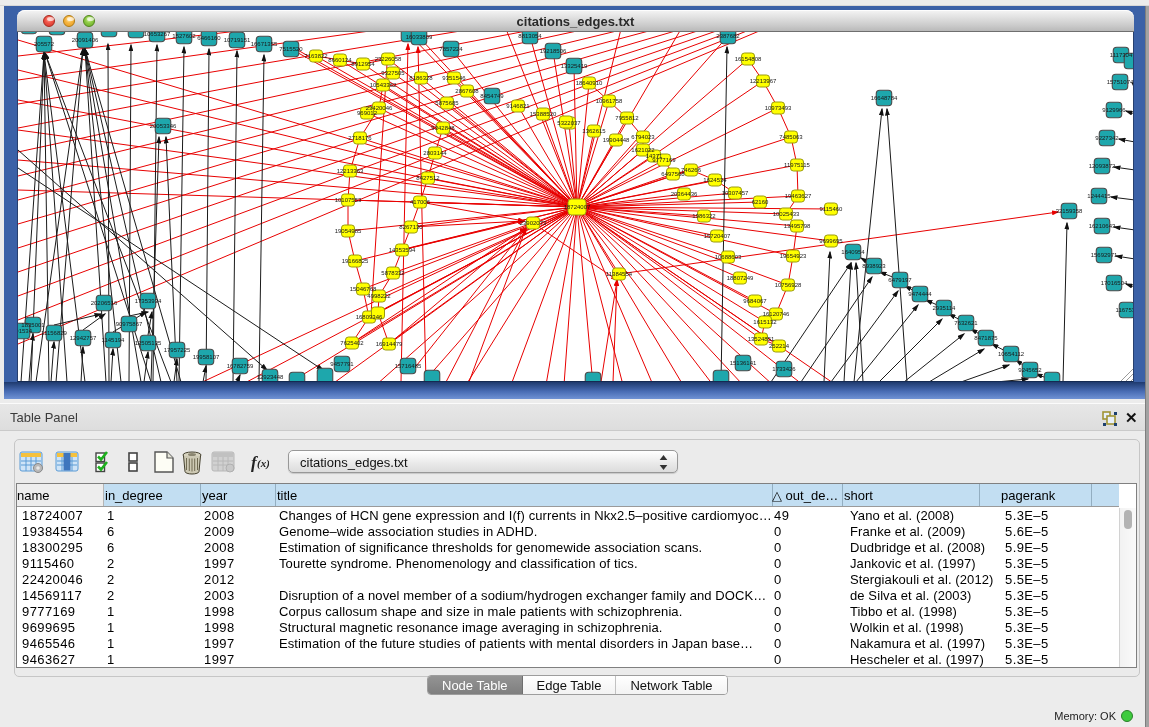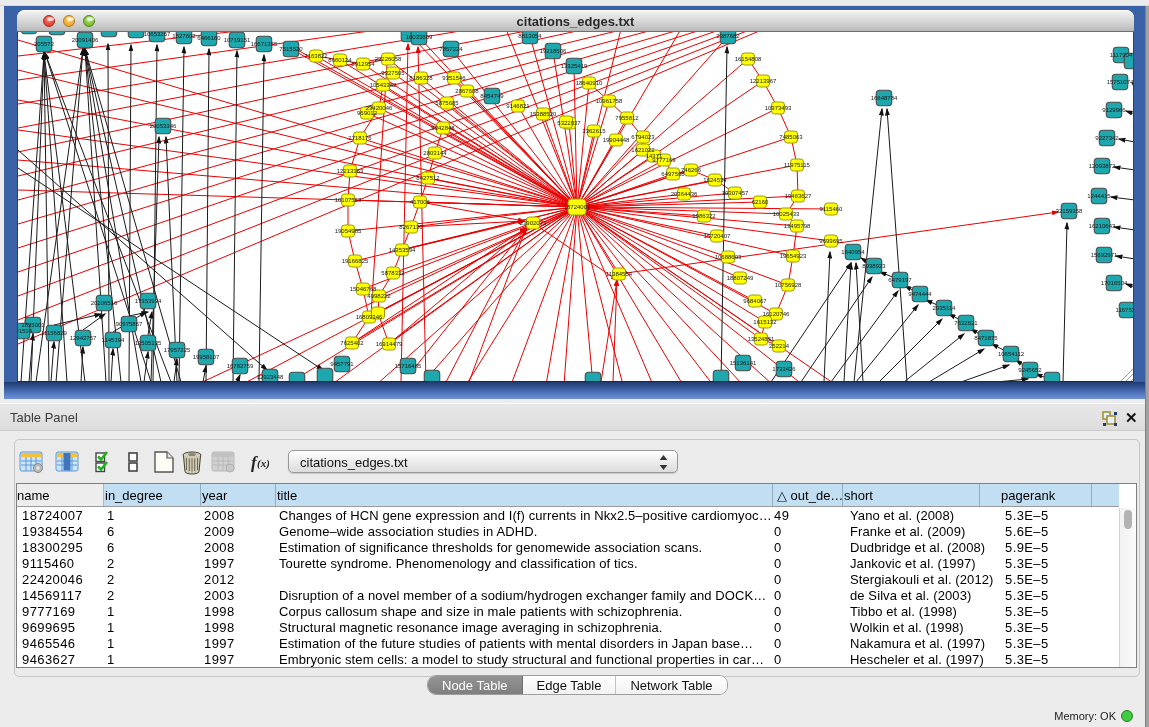--- a/index.html
+++ b/index.html
@@ -26,21 +26,21 @@
 .thead{position:absolute;left:0;top:0;width:1102px;height:23px;background:#c2def2;border-bottom:1px solid #9a9a9a}
 .th{position:absolute;top:0;height:22px;font-size:13px;color:#000;text-align:left;line-height:23px;border-right:1px solid #93aec1;white-space:nowrap;overflow:hidden}
 .tbody{position:absolute;left:0;top:24px;width:1119px}
 .tr{position:relative;width:1102px;height:16px;white-space:nowrap}
 .c{position:absolute;top:0;height:16px;font-size:13px;line-height:16px;color:#000;overflow:hidden;letter-spacing:.4px}
 .c0{left:5px;width:95px}.c1{left:90px;width:95px}.c2{left:187px;width:73px}
 .c3{left:262px;width:492px;letter-spacing:.1px}.c4{left:757px;width:64px}
 .c5{left:833px;width:152px;letter-spacing:.1px}.c6{left:988px;width:90px}
 .sbar{position:absolute;right:0;top:24px;width:17px;height:159px;background:linear-gradient(90deg,#f2f2f2,#fafafa);border-left:1px solid #d2d2d2}
 .thumb{position:absolute;left:4px;top:2px;width:8px;height:19px;border-radius:4px;background:#b3b3b3}
-.tabs{position:absolute;left:427px;top:675px;height:20px;display:flex;border:1px solid #9d9d9d;border-radius:9px;overflow:hidden;background:#fff}
+.tabs{position:absolute;left:427px;top:675px;height:20px;display:flex;border:1px solid #9d9d9d;border-radius:4px;overflow:hidden;background:#fff}
 .tab{height:20px;font-size:13px;line-height:19px;padding:0 14px;color:#111;background:linear-gradient(#ffffff,#f1f1f1);border-right:1px solid #c2c2c2}
 .tab.sel{background:linear-gradient(#949494,#7c7c7c);color:#fff;border-right:1px solid #6f6f6f}
 .tab:last-child{border-right:none}
 .mem{position:absolute;right:33px;top:710px;font-size:11px;color:#222}
 .dot{position:absolute;left:1121px;top:710px;width:12px;height:12px;border-radius:50%;background:#3ecb3e;border:1px solid #2a7f2a}
 </style></head><body>
 <div class="page">
   <div class="desktop"></div>
   <div class="deskshadow"></div>
   <div class="topsliver"></div>
@@ -660,21 +660,21 @@
         <path d="M4.5,0 L8.3,5 H0.7 z" fill="#333"></path>
         <path d="M4.5,15 L8.3,10 H0.7 z" fill="#333"></path>
       </svg>
   </div>
   <div class="tablewrap">
     <div class="thead">
       <div class="th" style="left:0;width:87px;background:#ededed;border-right:1px solid #b5b5b5">name</div>
       <div class="th" style="left:88px;width:96px">in_degree</div>
       <div class="th" style="left:185px;width:74px">year</div>
       <div class="th" style="left:260px;width:496px">title</div>
-      <div class="th" style="left:755px;width:71px;text-align:left;padding-left:5px">△ out_de…</div>
+      <div class="th" style="left:755px;width:71px;text-align:left;">△ out_de…</div>
       <div class="th" style="left:827px;width:136px">short</div>
       <div class="th" style="left:984px;width:91px">pagerank</div>
     </div>
     <div class="tbody">
         <div class="tr">
           <div class="c c0">18724007</div>
           <div class="c c1">1</div>
           <div class="c c2">2008</div>
           <div class="c c3">Changes of HCN gene expression and I(f) currents in Nkx2.5–positive cardiomyoc…</div>
           <div class="c c4">49</div>
@@ -749,21 +749,20 @@
           <div class="c c2">1997</div>
           <div class="c c3">Estimation of the future studies of patients with mental disorders in Japan base…</div>
           <div class="c c4">0</div>
           <div class="c c5">Nakamura et al. (1997)</div>
           <div class="c c6">5.3E–5</div>
         </div>
         <div class="tr">
           <div class="c c0">9463627</div>
           <div class="c c1">1</div>
           <div class="c c2">1997</div>
-          <div class="c c3">Embryonic stem cells: a model to study structural and functional properties in car…</div>
           <div class="c c4">0</div>
           <div class="c c5">Hescheler et al. (1997)</div>
           <div class="c c6">5.3E–5</div>
         </div>
       </div>
     <div class="sbar">
         <div class="thumb"></div>
       </div>
   </div>
   <div class="tabs">

